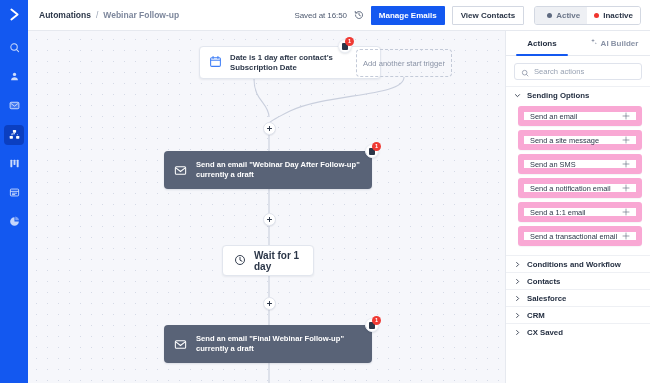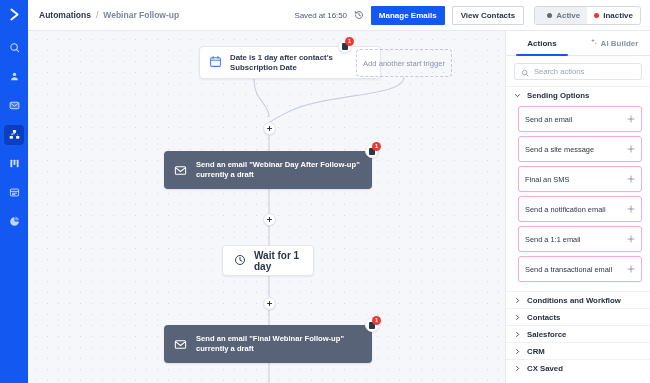--- a/index.html
+++ b/index.html
@@ -164,22 +164,22 @@
   .search input::placeholder { color: #98a2b3; }
   .group-head {
     height: 17px; display: flex; align-items: center; gap: 6px; padding: 0 8px;
     font-size: 7.8px; font-weight: bold; color: #1f2a3d;
     border-top: 1px solid #eef0f4;
   }
   .group-head.first { border-top: 1px solid #eef0f4; }
   .group-body { padding: 3px 8px 5px 12px; }
   .action-item {
     height: 17px; margin-bottom: 4px; background: #ffffff;
-    border: 1px solid #f9a8d4; border-radius: 3px;
-    display: flex; align-items: center; padding: 12px 6px;
+    border: 6px solid #f9a8d4; border-radius: 3px;
+    display: flex; align-items: center; padding: 4px 6px;
     font-size: 7.4px; color: #2b3648; box-shadow: 0 1px 1px rgba(28,40,64,.04);
   }
   .action-item .grip { margin-left: auto; color: #5a6舒; }
   .grip { margin-left: auto; color: #5a6479; display: flex; }
   .chev { display: flex; color: #2b3648; }
 </style>
 </head>
 <body>
 
 <div id="app">
@@ -434,21 +434,21 @@
       <div class="action-item">
         <span>Send a site message</span>
         <span class="grip">
           <svg width="8" height="8" viewBox="0 0 24 24" fill="none" stroke="currentColor" stroke-width="1.8" stroke-linecap="round">
               <line x1="12" y1="3" x2="12" y2="21"></line>
               <line x1="3" y1="12" x2="21" y2="12"></line>
             </svg>
         </span>
       </div>
       <div class="action-item">
-        <span>Final an SMS</span>
+        <span>Send an SMS</span>
         <span class="grip">
           <svg width="8" height="8" viewBox="0 0 24 24" fill="none" stroke="currentColor" stroke-width="1.8" stroke-linecap="round">
               <line x1="12" y1="3" x2="12" y2="21"></line>
               <line x1="3" y1="12" x2="21" y2="12"></line>
             </svg>
         </span>
       </div>
       <div class="action-item">
         <span>Send a notification email</span>
         <span class="grip">

